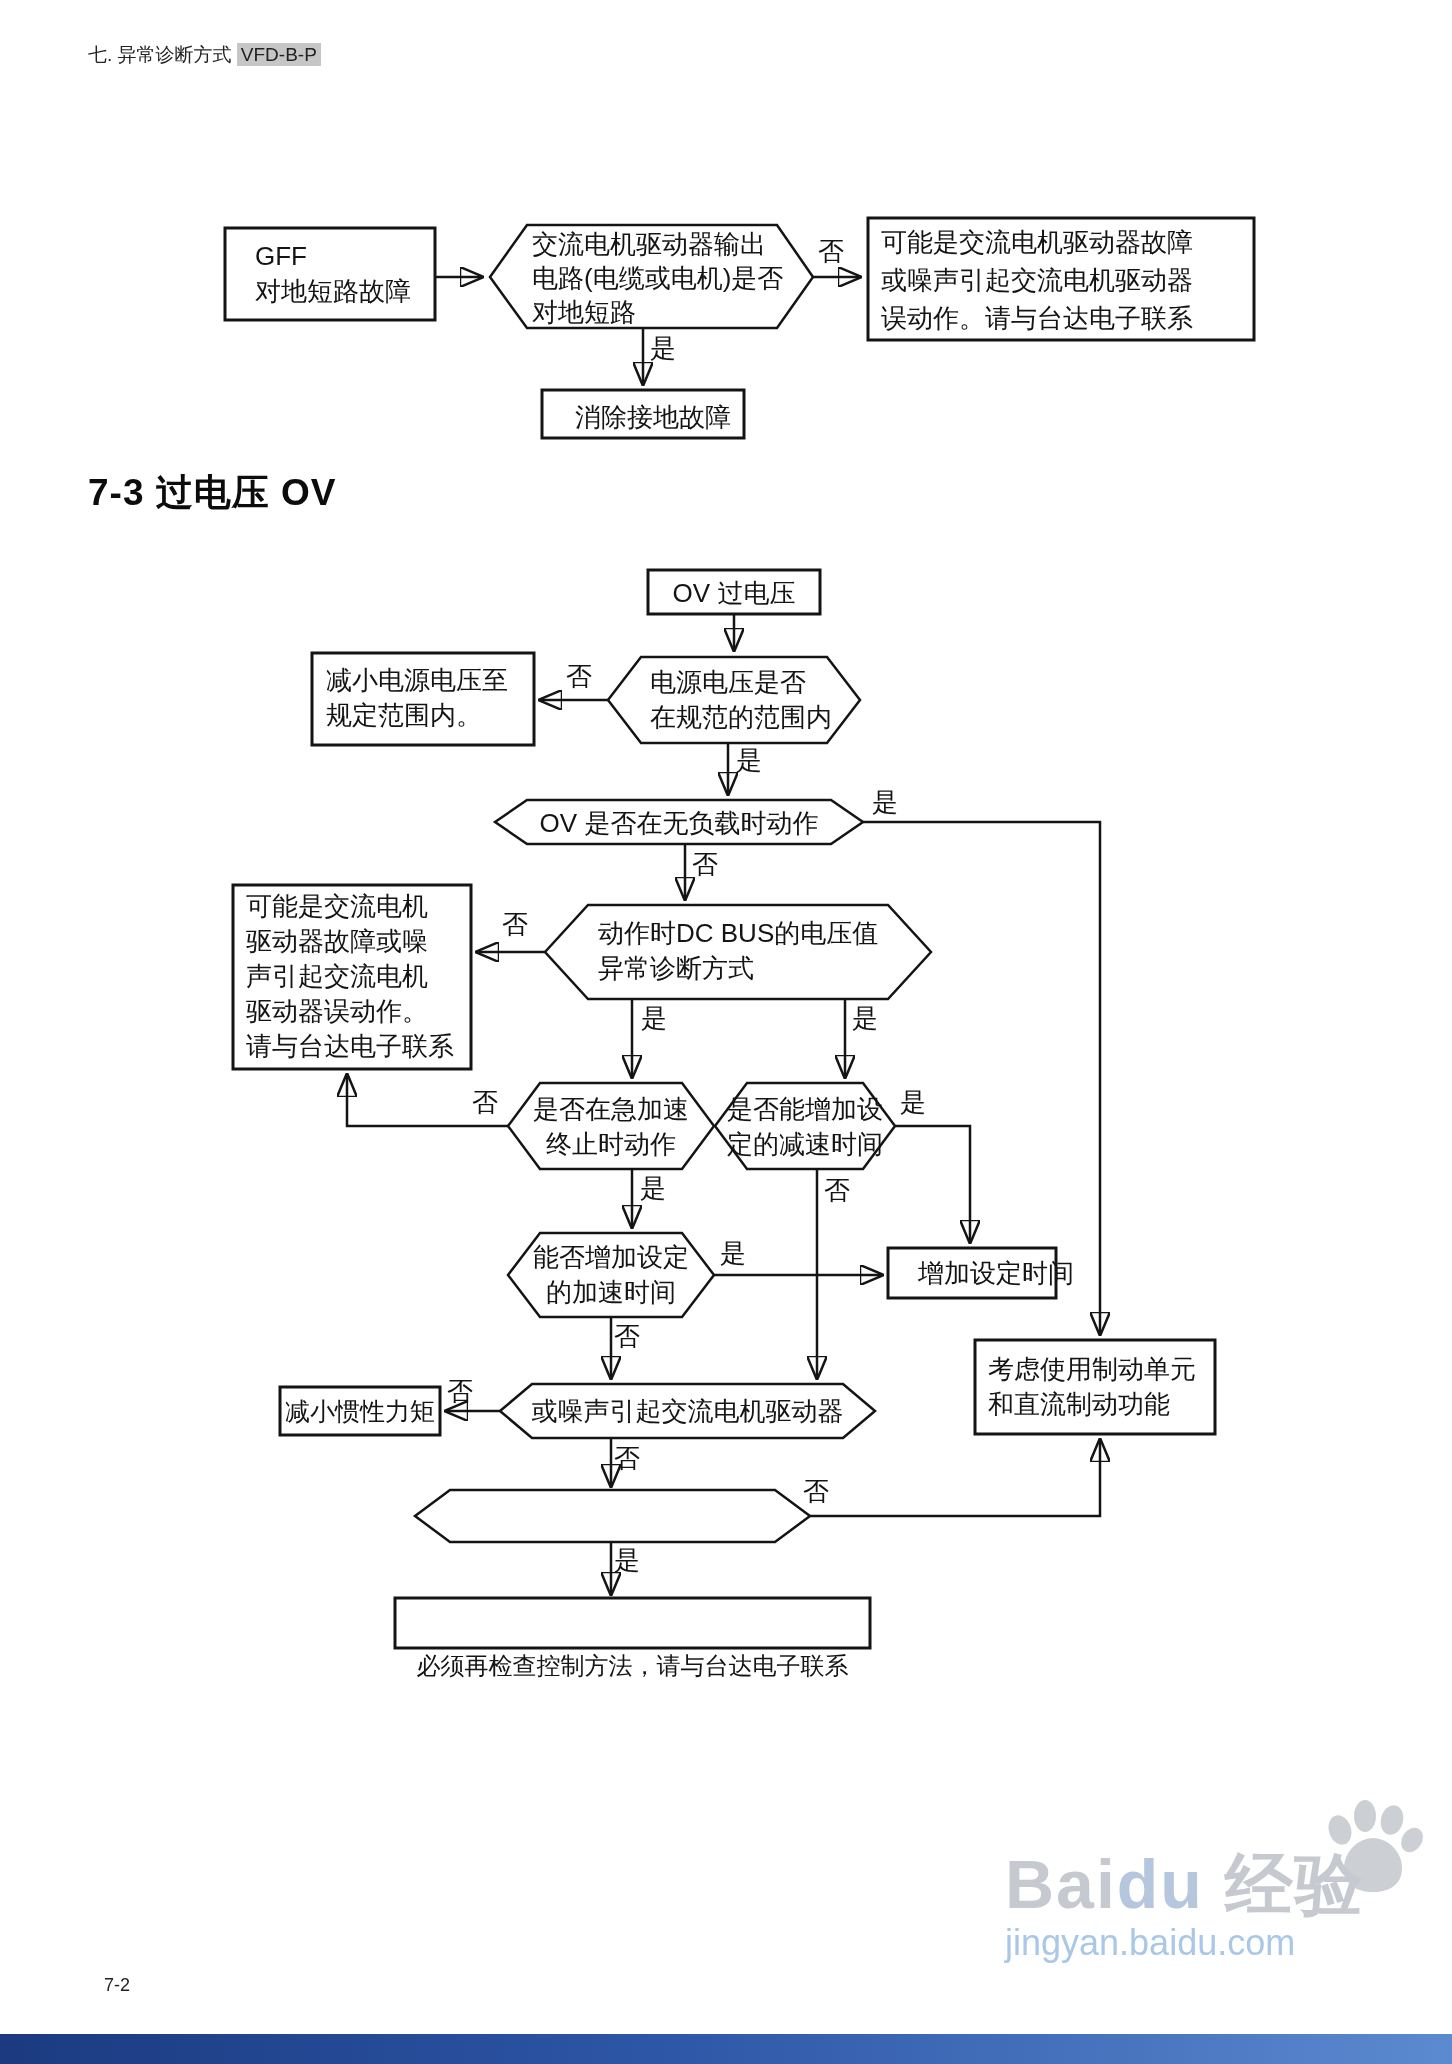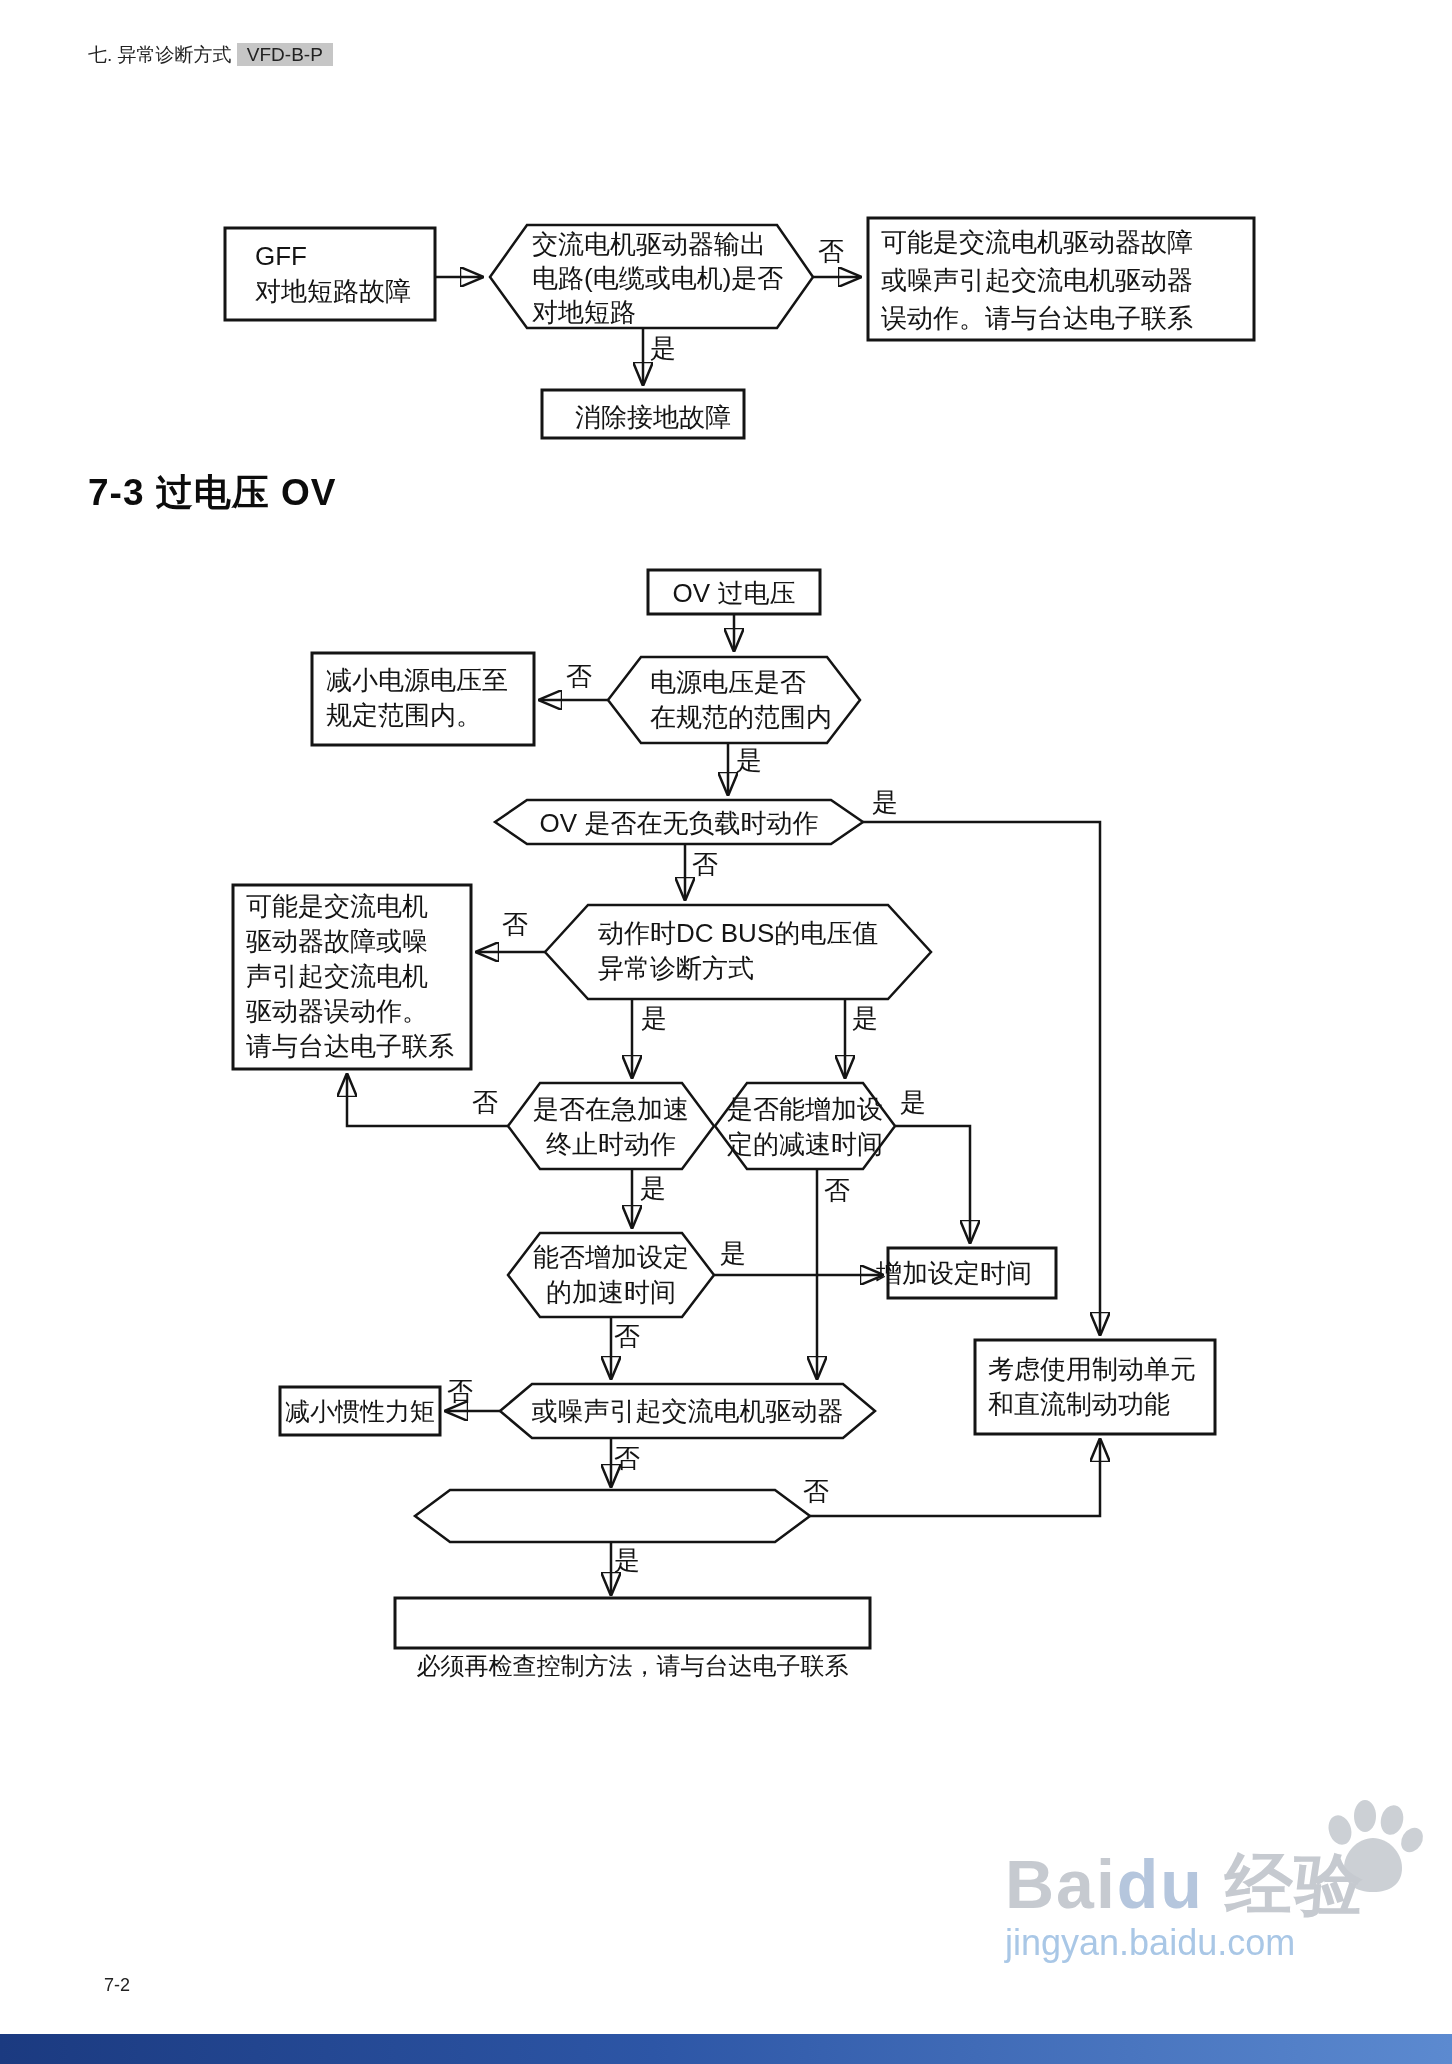--- a/index.html
+++ b/index.html
@@ -1,19 +1,19 @@
 <!DOCTYPE html>
 <html style="--highlight_bg: #c6c6c6; --line: #141414; --footer_bar_start: #1b3a80; --footer_bar_mid: #2d56a6; --footer_bar_end: #5c8ad0; --watermark_gray: #c6cad0; --watermark_blue: #a9c7e6; --watermark_blue2: #b5c6dd;"><head>
 <meta charset="utf-8">
 <style>
   html,body{margin:0;padding:0;background:#ffffff;}
   .page{position:relative;width:1452px;height:2064px;background:#fff;overflow:hidden;
         font-family:"Liberation Sans",sans-serif;color:#111;}
   .hdr{position:absolute;left:88px;top:42px;font-size:19px;color:#222;}
-  .hl{background:var(--highlight_bg);padding:1px 10px;}
+  .hl{background:var(--highlight_bg);padding:1px 4px;}
   .sect-title{position:absolute;left:88px;font-size:37px;font-weight:bold;color:#0c0c0c;
               font-family:"Liberation Sans",sans-serif;letter-spacing:1px;}
   .nt{position:absolute;font-size:26px;line-height:35px;color:#141414;white-space:pre-line;}
   .c{text-align:center;}
   .lbl{position:absolute;font-size:26px;color:#141414;width:40px;}
   svg.wires{position:absolute;left:0;top:0;}
   svg.wires rect,svg.wires polygon{fill:#ffffff;stroke:var(--line);}
   svg.wires rect{stroke-width:3;}
   svg.wires polygon{stroke-width:2.5;}
   svg.wires path{fill:none;stroke:var(--line);stroke-width:2.5;}
@@ -120,21 +120,21 @@
 驱动器故障或噪
 声引起交流电机
 驱动器误动作。
 请与台达电子联系</div>
   <div class="nt c" style="left:508px;top:1092px;width:206px;">是否在急加速
 终止时动作</div>
   <div class="nt c" style="left:715px;top:1092px;width:180px;">是否能增加设
 定的减速时间</div>
   <div class="nt c" style="left:508px;top:1240px;width:206px;">能否增加设定
 的加速时间</div>
-  <div class="nt c" style="left:852px;top:1256px;width:204px;">增加设定时间</div>
+  <div class="nt c" style="left:894px;top:1256px;width:204px;">增加设定时间</div>
   <div class="nt c" style="left:500px;top:1394px;width:375px;">或噪声引起交流电机驱动器</div>
   <div class="nt c" style="left:280px;top:1394px;width:160px;font-size:25px;">减小惯性力矩</div>
   <div class="nt" style="left:988px;top:1352px;width:216px;">考虑使用制动单元
 和直流制动功能</div>
   <div class="nt c" style="left:395px;top:1606px;width:475px;font-size:24px;margin-top:42px;">必须再检查控制方法，请与台达电子联系</div>
 
   <div class="lbl" style="left:566px;top:659px;">否</div>
   <div class="lbl" style="left:736px;top:743px;">是</div>
   <div class="lbl" style="left:872px;top:785px;">是</div>
   <div class="lbl" style="left:692px;top:847px;">否</div>

